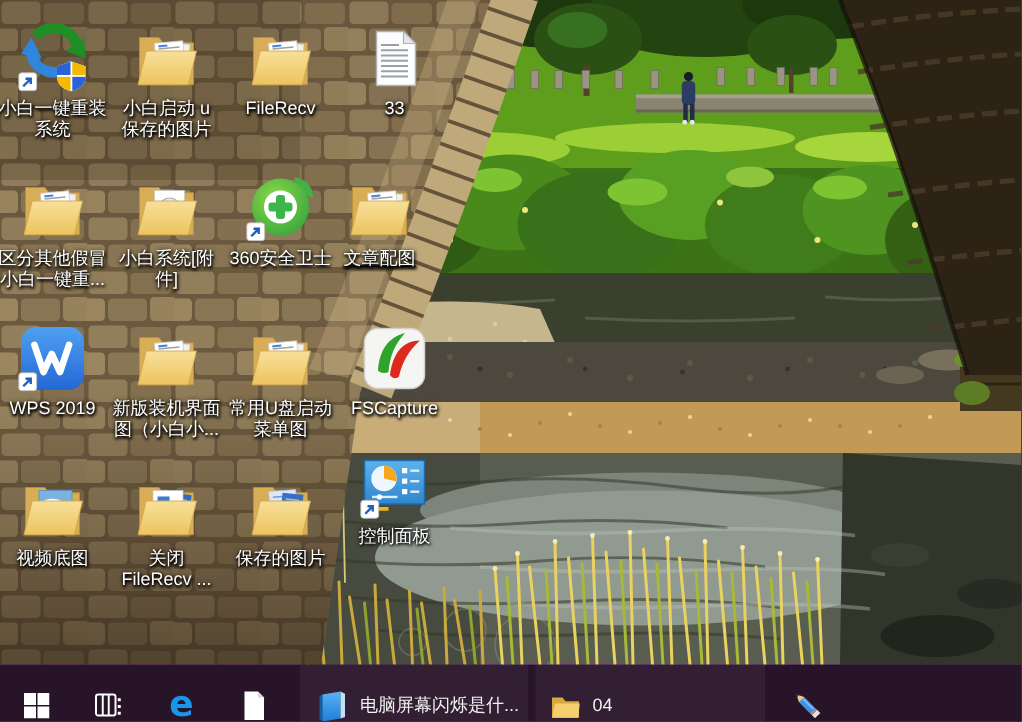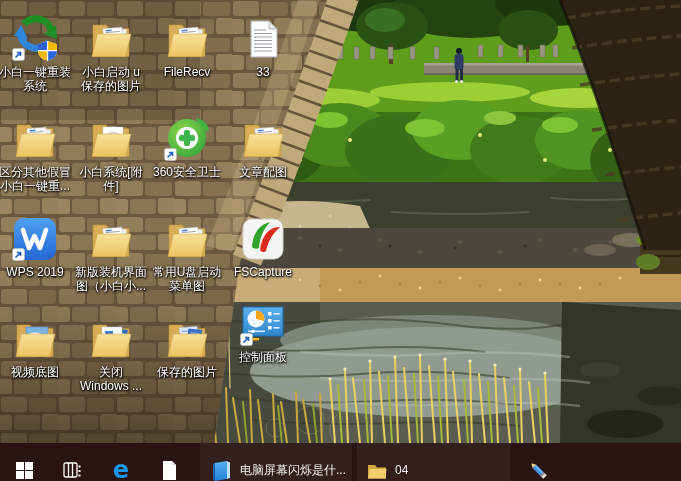--- a/index.html
+++ b/index.html
@@ -1,17 +1,17 @@
 <!DOCTYPE html>
 <html><head>
 <meta charset="utf-8">
 <style>
   html,body{margin:0;padding:0;background:#000;}
   .screen{position:relative;width:681px;height:481px;overflow:hidden;
-    font-family:"Liberation Sans","DejaVu Sans",sans-serif;background:#ef4444;}
+    font-family:"Liberation Sans","DejaVu Sans",sans-serif;background:#d946ef;}
   .wallpaper{position:absolute;left:0;top:0;}
   
   .dicon{position:absolute;width:76px;text-align:center;}
   .dicon .glyph{position:relative;height:53px;display:flex;justify-content:center;align-items:flex-end;}
   .dicon .glyph svg.main{display:block;}
   .dicon .shortcut{position:absolute;left:15px;bottom:2px;}
   .dicon .label{margin-top:2px;font-size:12px;line-height:14px;color:#fff;white-space:pre-line;
     text-shadow:0 1px 2px rgba(0,0,0,.95),0 0 3px rgba(0,0,0,.85),1px 1px 2px rgba(0,0,0,.9);}
   
   .taskbar{position:absolute;left:0;right:0;bottom:0;height:38px;background:rgba(13,13,11,0.87);}
@@ -491,21 +491,21 @@
         <div class="glyph">
           <svg width="48" height="48" class="main">
             <use href="#sym-safe360"></use>
           </svg>
           <svg width="13" height="13" class="shortcut">
             <use href="#sym-shortcut"></use>
           </svg>
         </div>
         <div class="label">360安全卫士</div>
       </div>
-      <div class="dicon" style="left: 225px; top: 110px;">
+      <div class="dicon" style="left: 215px; top: 110px; text-decoration: underline;">
         <div class="glyph">
           <svg width="48" height="48" class="main">
             <use href="#sym-folder-docs"></use>
           </svg>
         </div>
         <div class="label">文章配图</div>
       </div>
       <div class="dicon" style="left: -3px; top: 210px;">
         <div class="glyph">
           <svg width="48" height="48" class="main">
@@ -551,21 +551,21 @@
         </div>
         <div class="label">视频底图</div>
       </div>
       <div class="dicon" style="left: 73px; top: 310px;">
         <div class="glyph">
           <svg width="48" height="48" class="main">
             <use href="#sym-folder-bluedoc"></use>
           </svg>
         </div>
         <div class="label">关闭
-Windows ...</div>
+FileRecv ...</div>
       </div>
       <div class="dicon" style="left: 149px; top: 310px;">
         <div class="glyph">
           <svg width="48" height="48" class="main">
             <use href="#sym-folder-blueimg"></use>
           </svg>
         </div>
         <div class="label">保存的图片</div>
       </div>
       <div class="dicon" style="left: 225px; top: 295px;">

